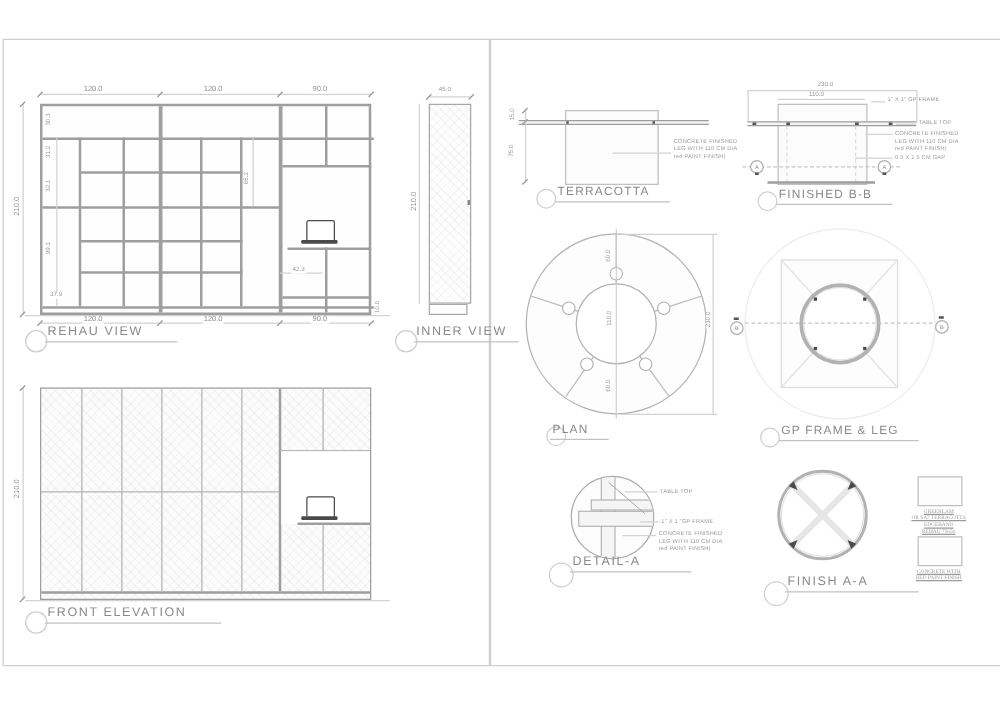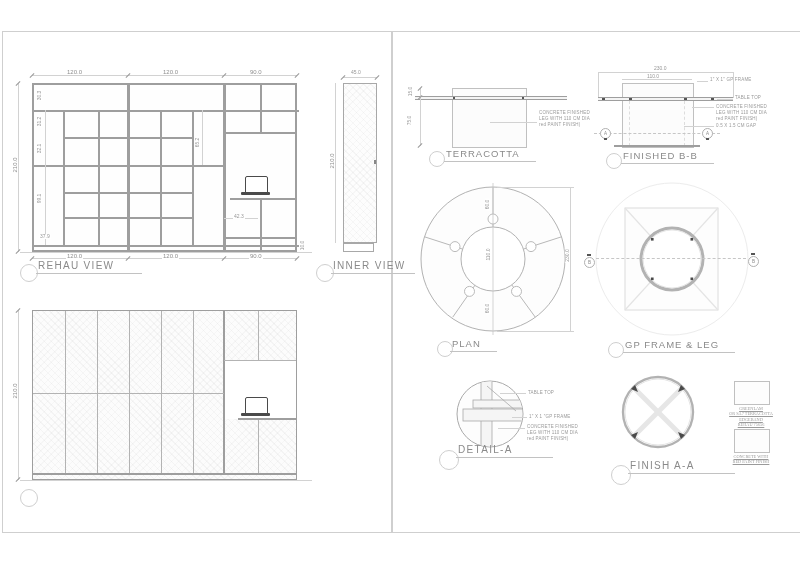--- a/index.html
+++ b/index.html
@@ -134,20 +134,21 @@
     <div class="ln" style="left:0;top:162px;width:263px;height:1.5px;"></div>
   </div>
   <div class="lapscr" style="left:245px;top:397px;width:21px;height:16px;"></div>
   <div class="lapbase" style="left:241px;top:413px;width:29px;height:3px;"></div>
   <div class="thin" style="left:18px;top:310px;width:1px;height:170px;"></div>
   <div class="tick" style="left:15px;top:310px;"></div>
     <div class="tick" style="left:15px;top:479px;"></div>
   <div class="dimv" style="left:6px;top:388px;">210.0</div>
   <div class="thin" style="left:20px;top:480px;width:292px;height:1px;"></div>
   <div class="vcirc" style="left:20px;top:489px;width:16px;height:16px;"></div>
+  <div class="vlabel" style="left:36px;top:485px;">FRONT ELEVATION</div>
 
   <div class="box" style="left:452px;top:88px;width:73px;height:58px;"></div>
   <div class="abs" style="left:415px;top:96px;width:152px;height:4px;border-top:1px solid #9e9e9e;border-bottom:1px solid #9e9e9e;background:#f4f4f4;box-sizing:border-box;"></div>
   <div class="mdot" style="left:453px;top:97px;width:2px;height:2px;"></div>
   <div class="mdot" style="left:522px;top:97px;width:2px;height:2px;"></div>
   <div class="thin" style="left:420px;top:88px;width:1px;height:58px;"></div>
   <div class="tick" style="left:417px;top:88px;"></div>
     <div class="tick" style="left:417px;top:97px;"></div>
   <div class="tick" style="left:417px;top:145px;"></div>
   <div class="dimv dims" style="left:405px;top:89px;">15.0</div>
@@ -215,21 +216,21 @@
   <div class="dimv dims" style="left:482px;top:202px;">60.0</div>
   <div class="dimv dims" style="left:481px;top:252px;">110.0</div>
   <div class="dimv dims" style="left:482px;top:306px;">60.0</div>
   <div class="thin" style="left:497px;top:187px;width:77px;height:1px;"></div>
   <div class="thin" style="left:497px;top:331px;width:77px;height:1px;"></div>
   <div class="thin" style="left:570px;top:187px;width:1px;height:144px;"></div>
   <div class="dimv dims" style="left:560px;top:253px;">230.0</div>
   <div class="mdot" style="left:587px;top:254px;width:4px;height:2px;"></div>
   <div class="marker" style="left:584px;top:257px;">B</div>
   <div class="vcirc" style="left:437px;top:341px;width:14px;height:14px;"></div>
-  <div class="vlabel sm" style="left:450px;top:338px;">PLAN</div>
+  <div class="vlabel sm" style="left:440px;top:338px;">PLAN</div>
 
   <svg class="abs" style="left:595px;top:182px;" width="170" height="160" viewBox="0 0 170 160">
     <circle cx="77" cy="77" r="76" fill="none" stroke="#ececec" stroke-width="1"></circle>
     <rect x="30" y="26" width="93" height="102" fill="#fdfdfd" stroke="#dcdcdc" stroke-width="1"></rect>
     <line x1="30" y1="26" x2="123" y2="128" stroke="#e4e4e4" stroke-width="1.2"></line>
     <line x1="123" y1="26" x2="30" y2="128" stroke="#e4e4e4" stroke-width="1.2"></line>
     <circle cx="77" cy="77" r="31" fill="#ffffff" stroke="#b2b2b2" stroke-width="3"></circle>
     <circle cx="77" cy="77" r="29" fill="none" stroke="#d8d8d8" stroke-width="0.7"></circle>
     <rect x="56" y="56" width="2.6" height="2.6" fill="#4a4a4a"></rect>
     <rect x="95.5" y="56" width="2.6" height="2.6" fill="#4a4a4a"></rect>

